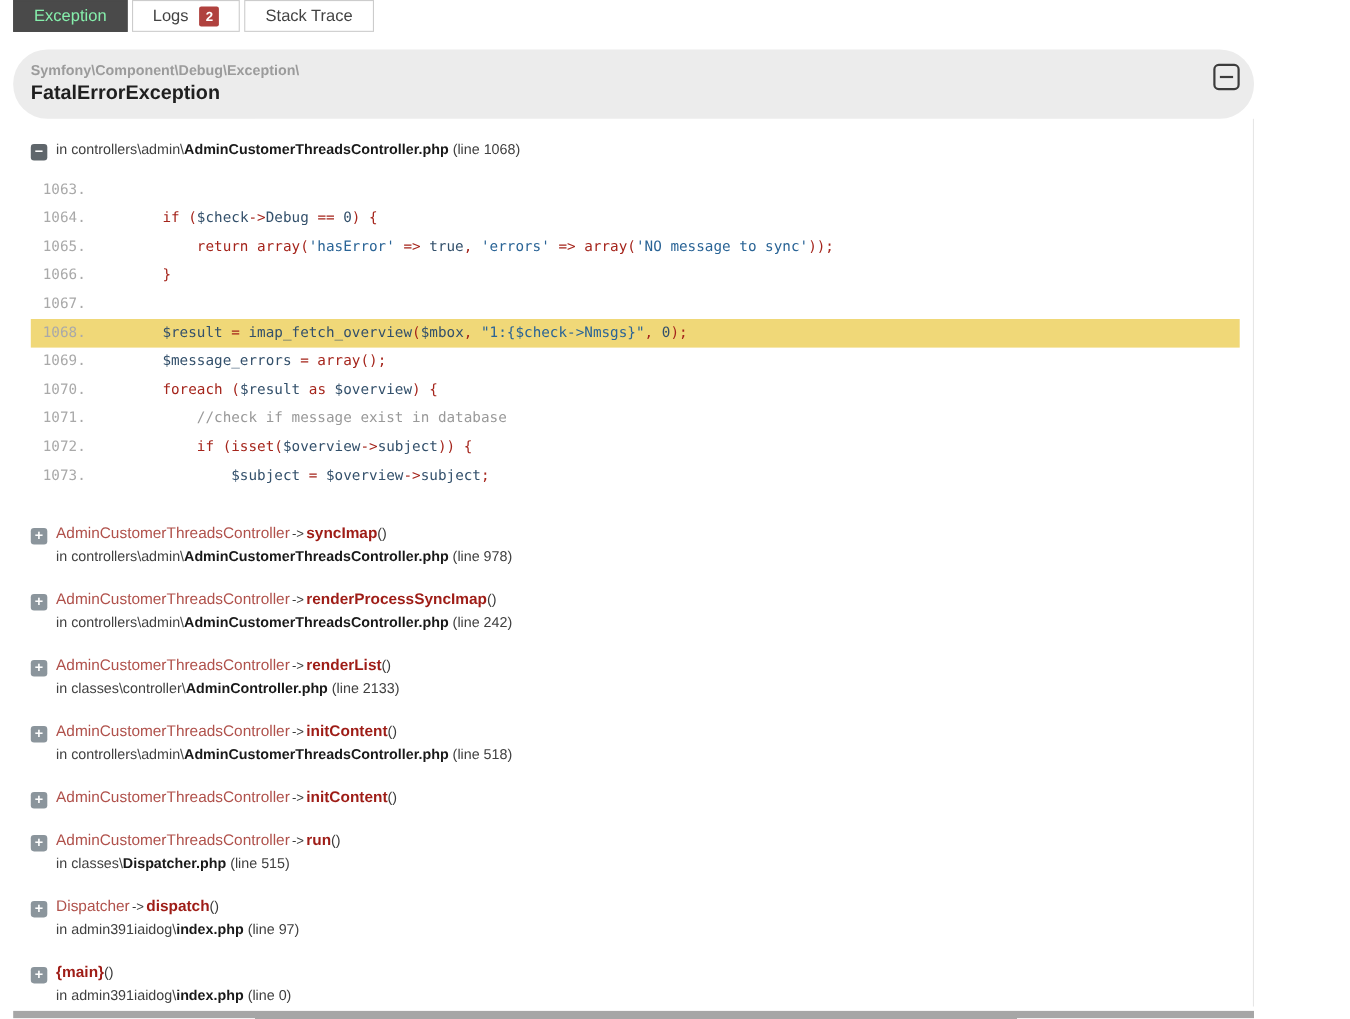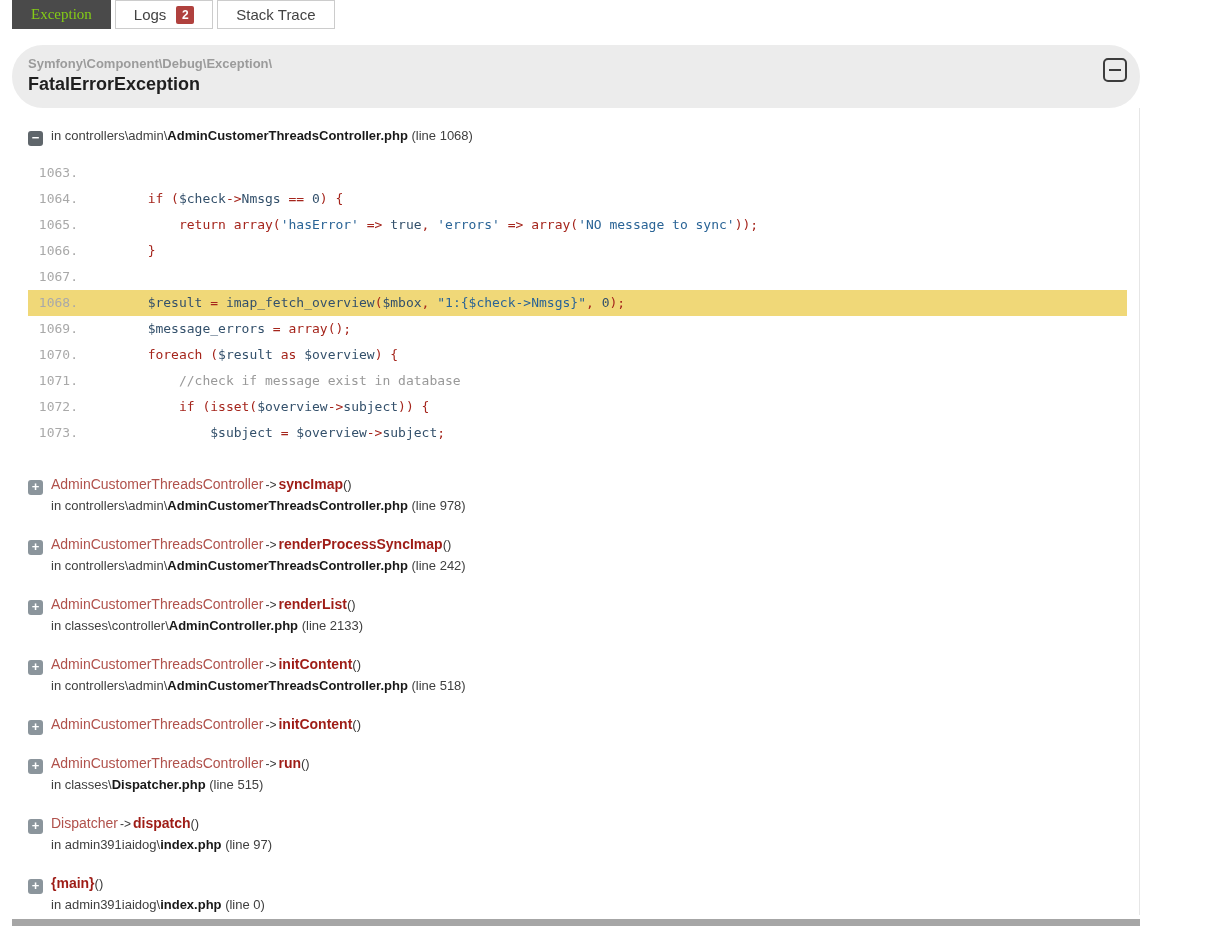--- a/index.html
+++ b/index.html
@@ -5,21 +5,21 @@
   * { margin:0; padding:0; box-sizing:border-box; }
   html,body { background:#fff; }
   body { font-family:"Liberation Sans","DejaVu Sans",sans-serif; color:#333; }
   .page { position:relative; width:1227px; height:926px; overflow:hidden; background:#fff; }
 
   
   .tabs { display:flex; margin-left:12px; }
   .tab { height:29px; display:flex; align-items:center; padding:0 18px;
          font-size:15px; color:#434343; background:#fff; border:1px solid #ccc; cursor:pointer; }
   .tab + .tab { margin-left:4px; }
-  .tab.active { background:var(--active-tab-bg,#4a4a4a); border-color:var(--active-tab-bg,#4a4a4a); color:#84cc16;font-family:Liberation Serif, serif; }
+  .tab.active { background:var(--active-tab-bg,#4a4a4a); border-color:var(--active-tab-bg,#4a4a4a); color:#86efac; }
   .badge { margin-left:10px; min-width:18px; height:18px; border-radius:2px;
            background:var(--badge,#b0413e); color:#fff; font-size:12px; font-weight:bold;
            display:flex; align-items:center; justify-content:center; padding:0 4px; }
 
   
   .panel { position:absolute; left:12px; top:45px; width:1128px; }
   .panel-header { background:var(--panel-header-bg,#ececec); padding:11px 16px 13px; position:relative;border-radius:31px; }
   .ns  { font-size:13px; font-weight:bold; color:#9b9b9b; }
   .cls { font-size:18px; font-weight:bold; color:#1f1f1f; margin-top:3px; }
   .collapse-btn { position:absolute; top:13px; right:13px; width:24px; height:24px;
@@ -89,21 +89,21 @@
       <button class="collapse-btn" aria-label="collapse"></button>
     </div>
 
     <div class="panel-body">
       <div class="trace-head">
         <span class="toggle minus">−</span><span class="loc"><span>in </span><span>controllers\admin\</span><span class="loc-file">AdminCustomerThreadsController.php</span><span> (line 1068)</span></span>
       </div>
 
       <div class="code">
           <div class="code-line"><span class="lineno">1063.</span><span class="codetext"></span></div>
-          <div class="code-line"><span class="lineno">1064.</span><span class="codetext"><span class="tok-d">        </span><span class="tok-k">if (</span><span class="tok-d">$check</span><span class="tok-k">-&gt;</span><span class="tok-d">Nmsgs</span><span class="tok-k"> == </span><span class="tok-d">0</span><span class="tok-k">) {</span></span></div>
+          <div class="code-line"><span class="lineno">1064.</span><span class="codetext"><span class="tok-d">        </span><span class="tok-k">if (</span><span class="tok-d">$check</span><span class="tok-k">-&gt;</span><span class="tok-d">Debug</span><span class="tok-k"> == </span><span class="tok-d">0</span><span class="tok-k">) {</span></span></div>
           <div class="code-line"><span class="lineno">1065.</span><span class="codetext"><span class="tok-d">            </span><span class="tok-k">return array(</span><span class="tok-s">'hasError'</span><span class="tok-k"> =&gt; </span><span class="tok-d">true</span><span class="tok-k">, </span><span class="tok-s">'errors'</span><span class="tok-k"> =&gt; array(</span><span class="tok-s">'NO message to sync'</span><span class="tok-k">));</span></span></div>
           <div class="code-line"><span class="lineno">1066.</span><span class="codetext"><span class="tok-d">        </span><span class="tok-k">}</span></span></div>
           <div class="code-line"><span class="lineno">1067.</span><span class="codetext"></span></div>
           <div class="code-line hl"><span class="lineno">1068.</span><span class="codetext"><span class="tok-d">        </span><span class="tok-d">$result</span><span class="tok-k"> = </span><span class="tok-d">imap_fetch_overview</span><span class="tok-k">(</span><span class="tok-d">$mbox</span><span class="tok-k">, </span><span class="tok-s">"1:{$check-&gt;Nmsgs}"</span><span class="tok-k">, </span><span class="tok-d">0</span><span class="tok-k">);</span></span></div>
           <div class="code-line"><span class="lineno">1069.</span><span class="codetext"><span class="tok-d">        </span><span class="tok-d">$message_errors</span><span class="tok-k"> = array();</span></span></div>
           <div class="code-line"><span class="lineno">1070.</span><span class="codetext"><span class="tok-d">        </span><span class="tok-k">foreach (</span><span class="tok-d">$result</span><span class="tok-k"> as </span><span class="tok-d">$overview</span><span class="tok-k">) {</span></span></div>
           <div class="code-line"><span class="lineno">1071.</span><span class="codetext"><span class="tok-d">            </span><span class="tok-c">//check if message exist in database</span></span></div>
           <div class="code-line"><span class="lineno">1072.</span><span class="codetext"><span class="tok-d">            </span><span class="tok-k">if (isset(</span><span class="tok-d">$overview</span><span class="tok-k">-&gt;</span><span class="tok-d">subject</span><span class="tok-k">)) {</span></span></div>
           <div class="code-line"><span class="lineno">1073.</span><span class="codetext"><span class="tok-d">                </span><span class="tok-d">$subject</span><span class="tok-k"> = </span><span class="tok-d">$overview</span><span class="tok-k">-&gt;</span><span class="tok-d">subject</span><span class="tok-k">;</span></span></div>
         </div>

